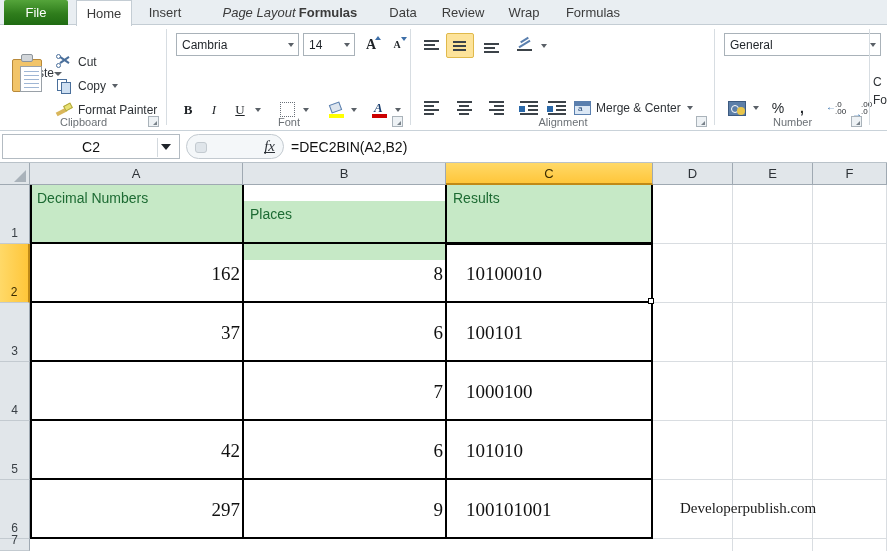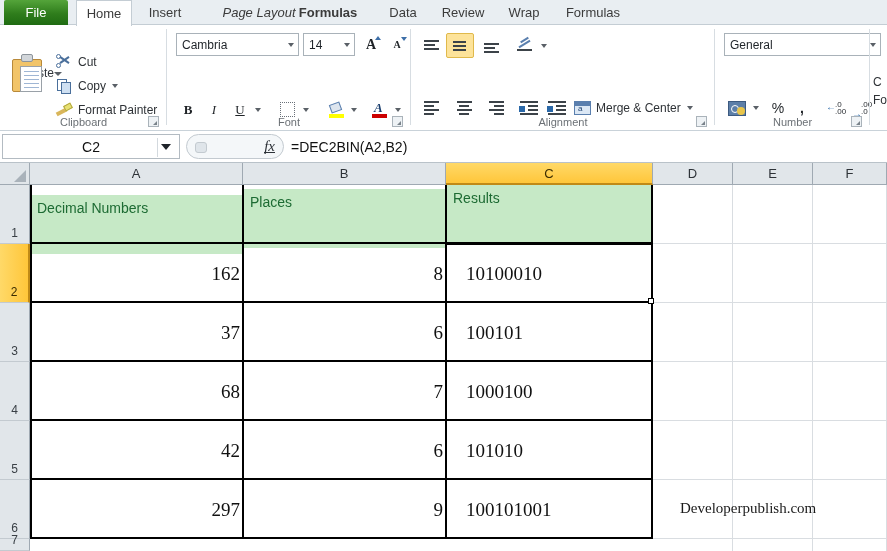--- a/index.html
+++ b/index.html
@@ -500,33 +500,32 @@
     <div class="gline-v" style="left:732px;top:22px;height:366px;"></div>
     <div class="gline-v" style="left:812px;top:22px;height:366px;"></div>
     <div class="gline-v" style="left:886px;top:22px;height:366px;"></div>
     <div class="gline-h" style="left:653px;top:80px;width:234px;"></div>
     <div class="gline-h" style="left:653px;top:139px;width:234px;"></div>
     <div class="gline-h" style="left:653px;top:198px;width:234px;"></div>
     <div class="gline-h" style="left:653px;top:257px;width:234px;"></div>
     <div class="gline-h" style="left:653px;top:316px;width:234px;"></div>
     <div class="gline-h" style="left:653px;top:375px;width:234px;"></div>
 
-    <div class="cell hdr" style="left:31px;top:22px;width:212px;height:59px;padding-left:6px;margin-top:10px;">Decimal Numbers</div>
-    <div class="cell hdr" style="left:244px;top:26px;width:202px;height:59px;padding-left:6px;">Places</div>
+    <div class="cell hdr" style="left:31px;top:22px;width:212px;height:59px;padding-left:6px;">Decimal Numbers</div>
+    <div class="cell hdr" style="left:244px;top:38px;width:202px;height:59px;padding-left:6px;">Places</div>
     <div class="cell hdr" style="left:447px;top:22px;width:206px;height:59px;padding-left:6px;">Results</div>
 
     <div class="cell num" style="left:31px;top:81px;width:212px;height:59px;">162</div>
     <div class="cell num" style="left:244px;top:81px;width:202px;height:59px;">8</div>
     <div class="cell res" style="left:447px;top:81px;width:206px;height:59px;">10100010</div>
 
     <div class="cell num" style="left:31px;top:140px;width:212px;height:59px;">37</div>
     <div class="cell num" style="left:244px;top:140px;width:202px;height:59px;">6</div>
     <div class="cell res" style="left:447px;top:140px;width:206px;height:59px;">100101</div>
 
-    <div class="cell num" style="left:31px;top:199px;width:212px;height:59px;">68</div>
     <div class="cell num" style="left:244px;top:199px;width:202px;height:59px;">7</div>
     <div class="cell res" style="left:447px;top:199px;width:206px;height:59px;text-align:right;">1000100</div>
 
     <div class="cell num" style="left:31px;top:258px;width:212px;height:59px;border-radius:29px;">42</div>
     <div class="cell num" style="left:244px;top:258px;width:202px;height:59px;">6</div>
     <div class="cell res" style="left:447px;top:258px;width:206px;height:59px;">101010</div>
 
     <div class="cell num" style="left:31px;top:317px;width:212px;height:59px;">297</div>
     <div class="cell num" style="left:244px;top:317px;width:202px;height:59px;">9</div>
     <div class="cell res" style="left:447px;top:317px;width:206px;height:59px;">100101001</div>

